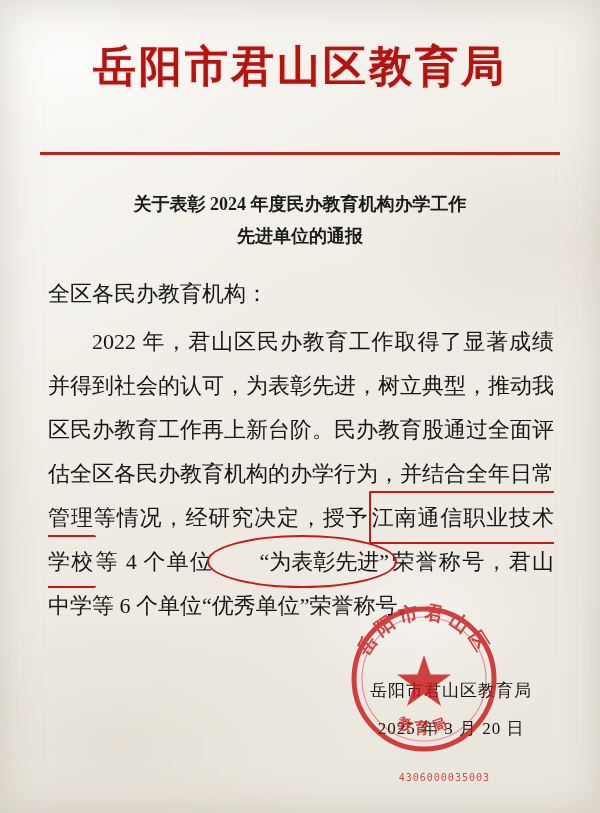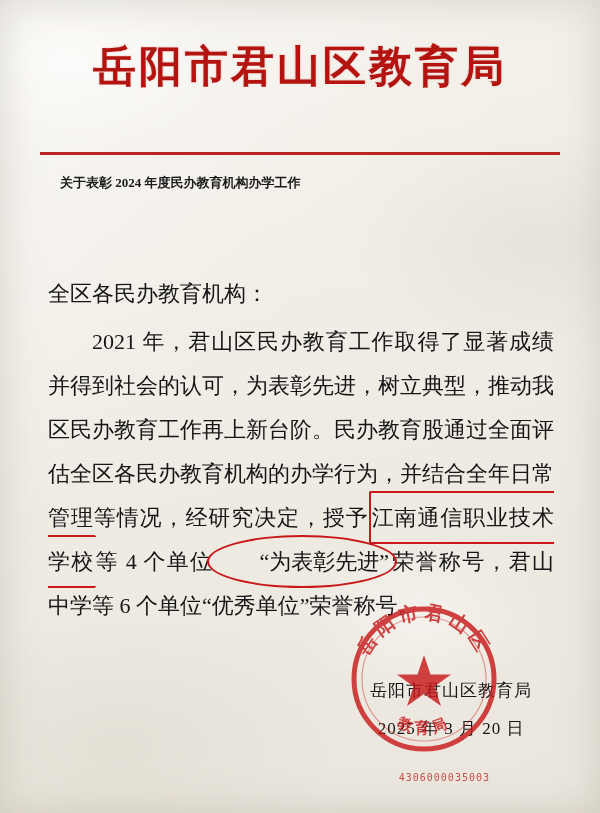--- a/index.html
+++ b/index.html
@@ -52,24 +52,25 @@
     position: absolute;
     top: 152px;
     left: 40px;
     width: 520px;
     height: 3px;
     background: #b3140f;
     opacity: 0.92;
   }
   .doc-title {
     position: absolute;
-    top: 172px;
+    top: 189px;
     left: 60px;
     width: 480px;
-    font-size: 13px;
+    text-align: center;
+    font-size: 18px;
     font-weight: bold;
     line-height: 1.75;
     color: #1b1b1b;
   }
   .body-block {
     position: absolute;
     top: 272px;
     left: 48px;
     width: 506px;
     font-size: 22px;
@@ -152,26 +153,27 @@
 
 <div class="page">
   <div class="paper-tex"></div>
 
   <div class="masthead">岳阳市君山区教育局</div>
 
   <div class="rule"></div>
 
   <div class="doc-title">
     <div>关于表彰 2024 年度民办教育机构办学工作</div>
+    <div>先进单位的通报</div>
   </div>
 
   <div class="body-block">
     <p class="salutation">全区各民办教育机构：</p>
 
-    <p class="para"><span>2021 年，君山区民办教育工作取得了显著成绩并得到社会的认可，为表彰先进，树立典型，推动我区民办教育工作再上新台阶。民办教育股通过全面评估全区各民办教育机构的办学行为，并结合全年日常管理等情况，经研究决定，授予</span><span class="hl-box right-open">江南通信职业技术学校</span><span>等 4 个单位</span><span class="hl-ellipse">“为表彰先进”</span><span>荣誉称号，君山中学等 6 个单位“优秀单位”荣誉称号。</span></p>
+    <p class="para"><span>2022 年，君山区民办教育工作取得了显著成绩并得到社会的认可，为表彰先进，树立典型，推动我区民办教育工作再上新台阶。民办教育股通过全面评估全区各民办教育机构的办学行为，并结合全年日常管理等情况，经研究决定，授予</span><span class="hl-box right-open">江南通信职业技术学校</span><span>等 4 个单位</span><span class="hl-ellipse">“为表彰先进”</span><span>荣誉称号，君山中学等 6 个单位“优秀单位”荣誉称号。</span></p>
 
   </div>
 
   <div class="sign-block">
     <div class="sign-org">岳阳市君山区教育局</div>
     <div class="sign-date">2025 年 3 月 20 日</div>
   </div>
 
   <div class="seal">
     <svg width="168" height="168" viewBox="0 0 168 168" xmlns="http://www.w3.org/2000/svg">

